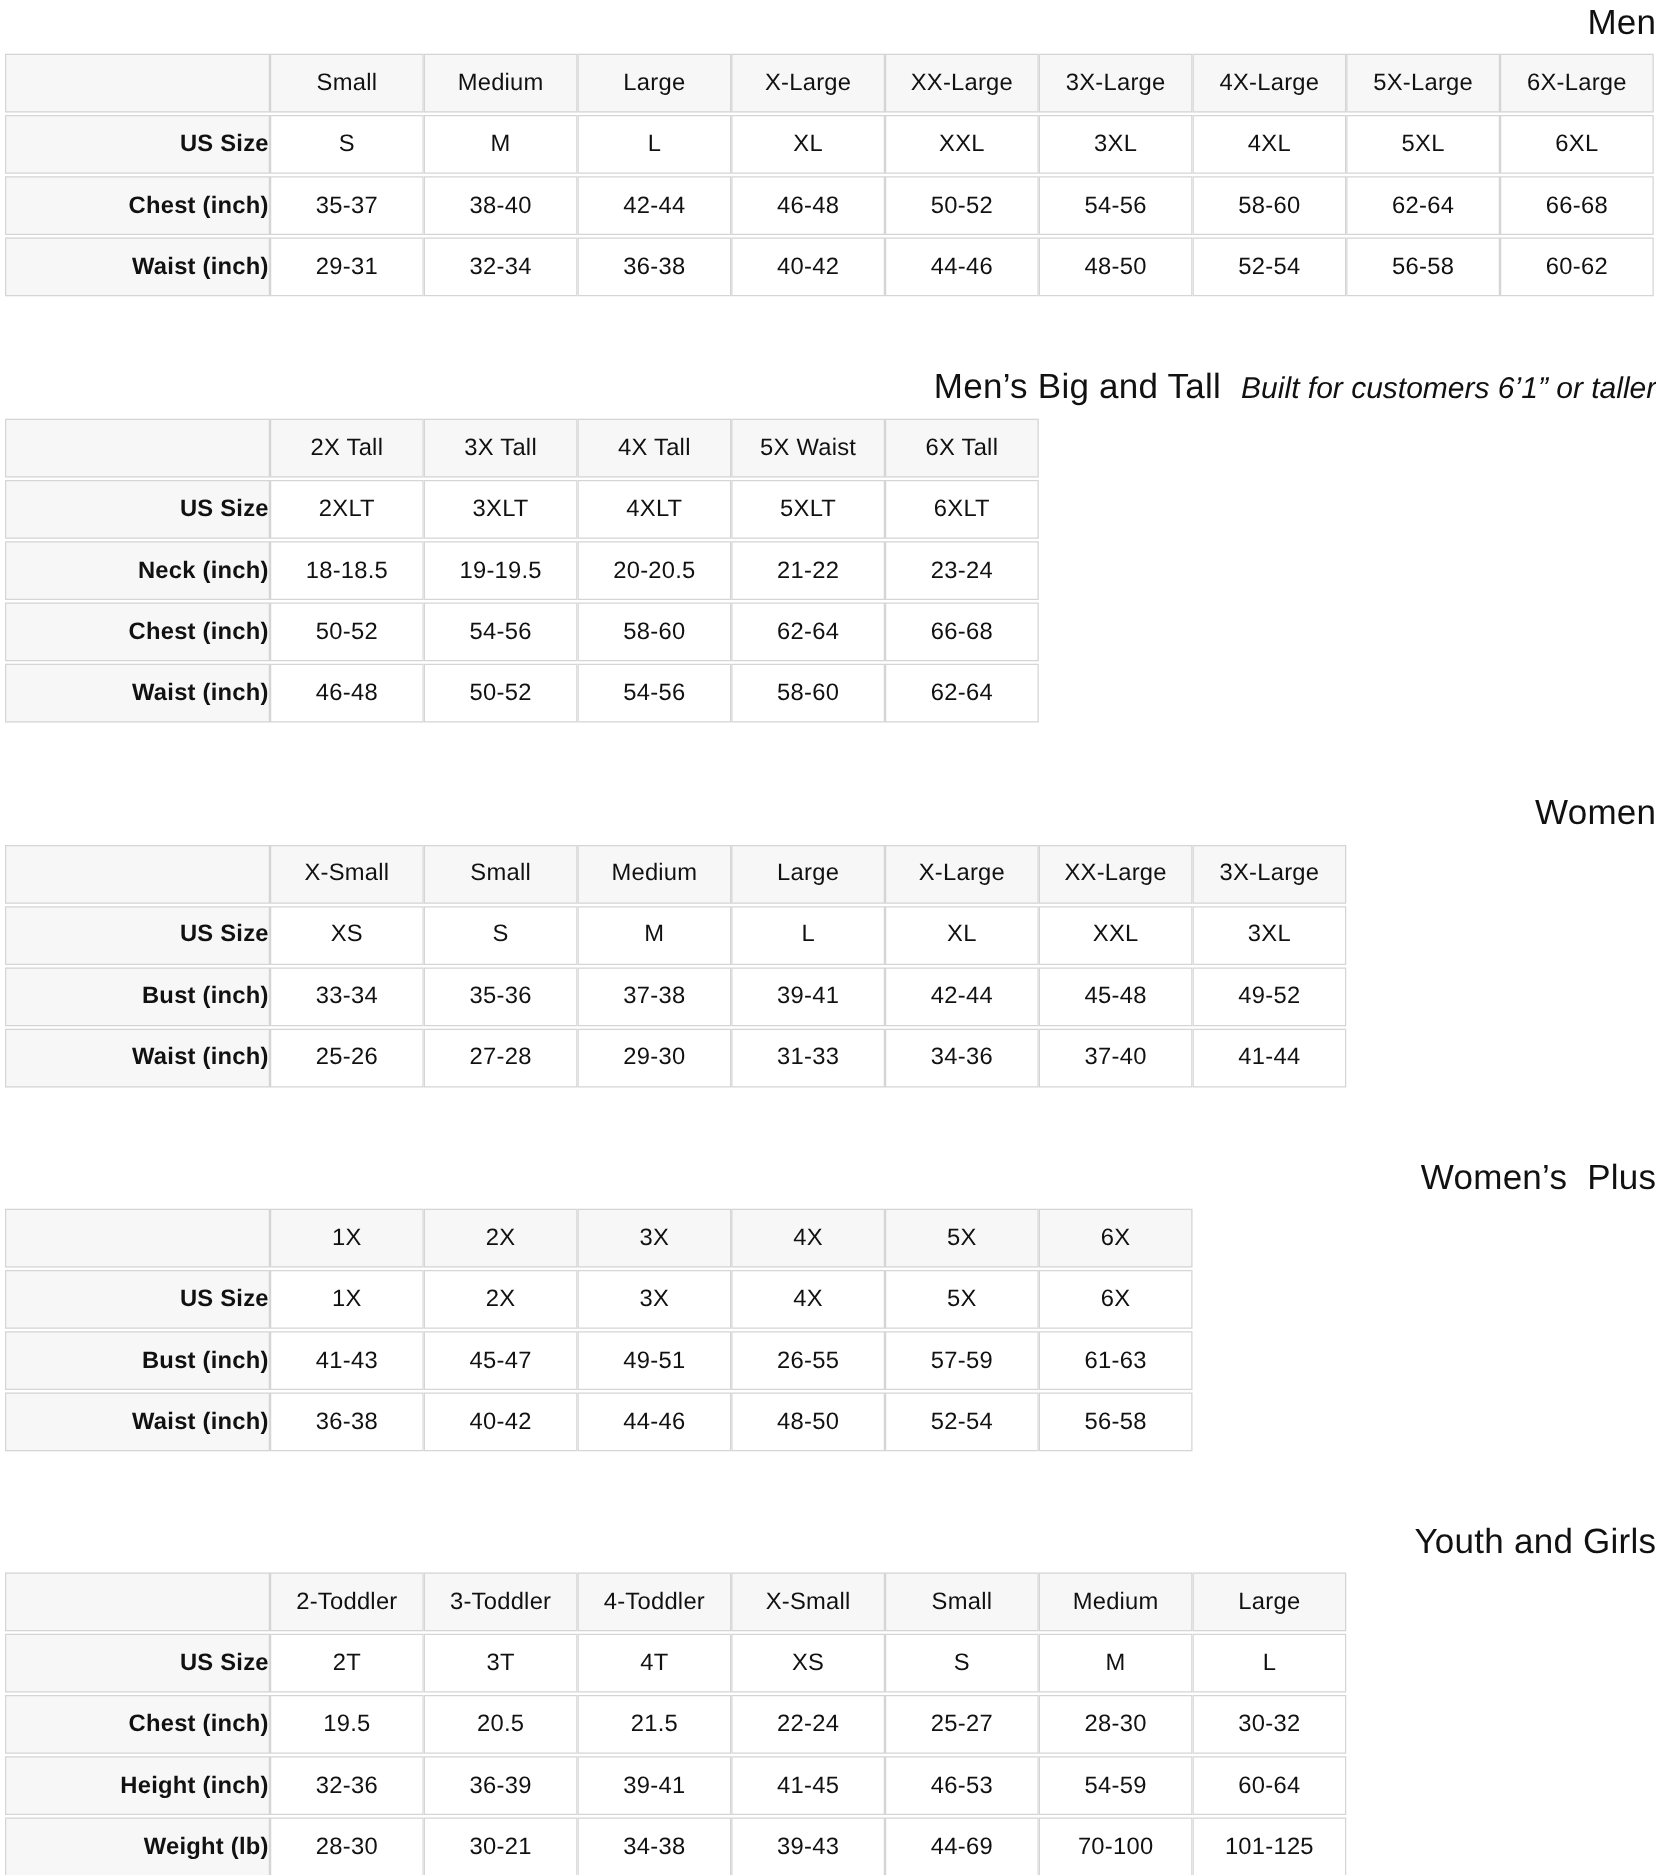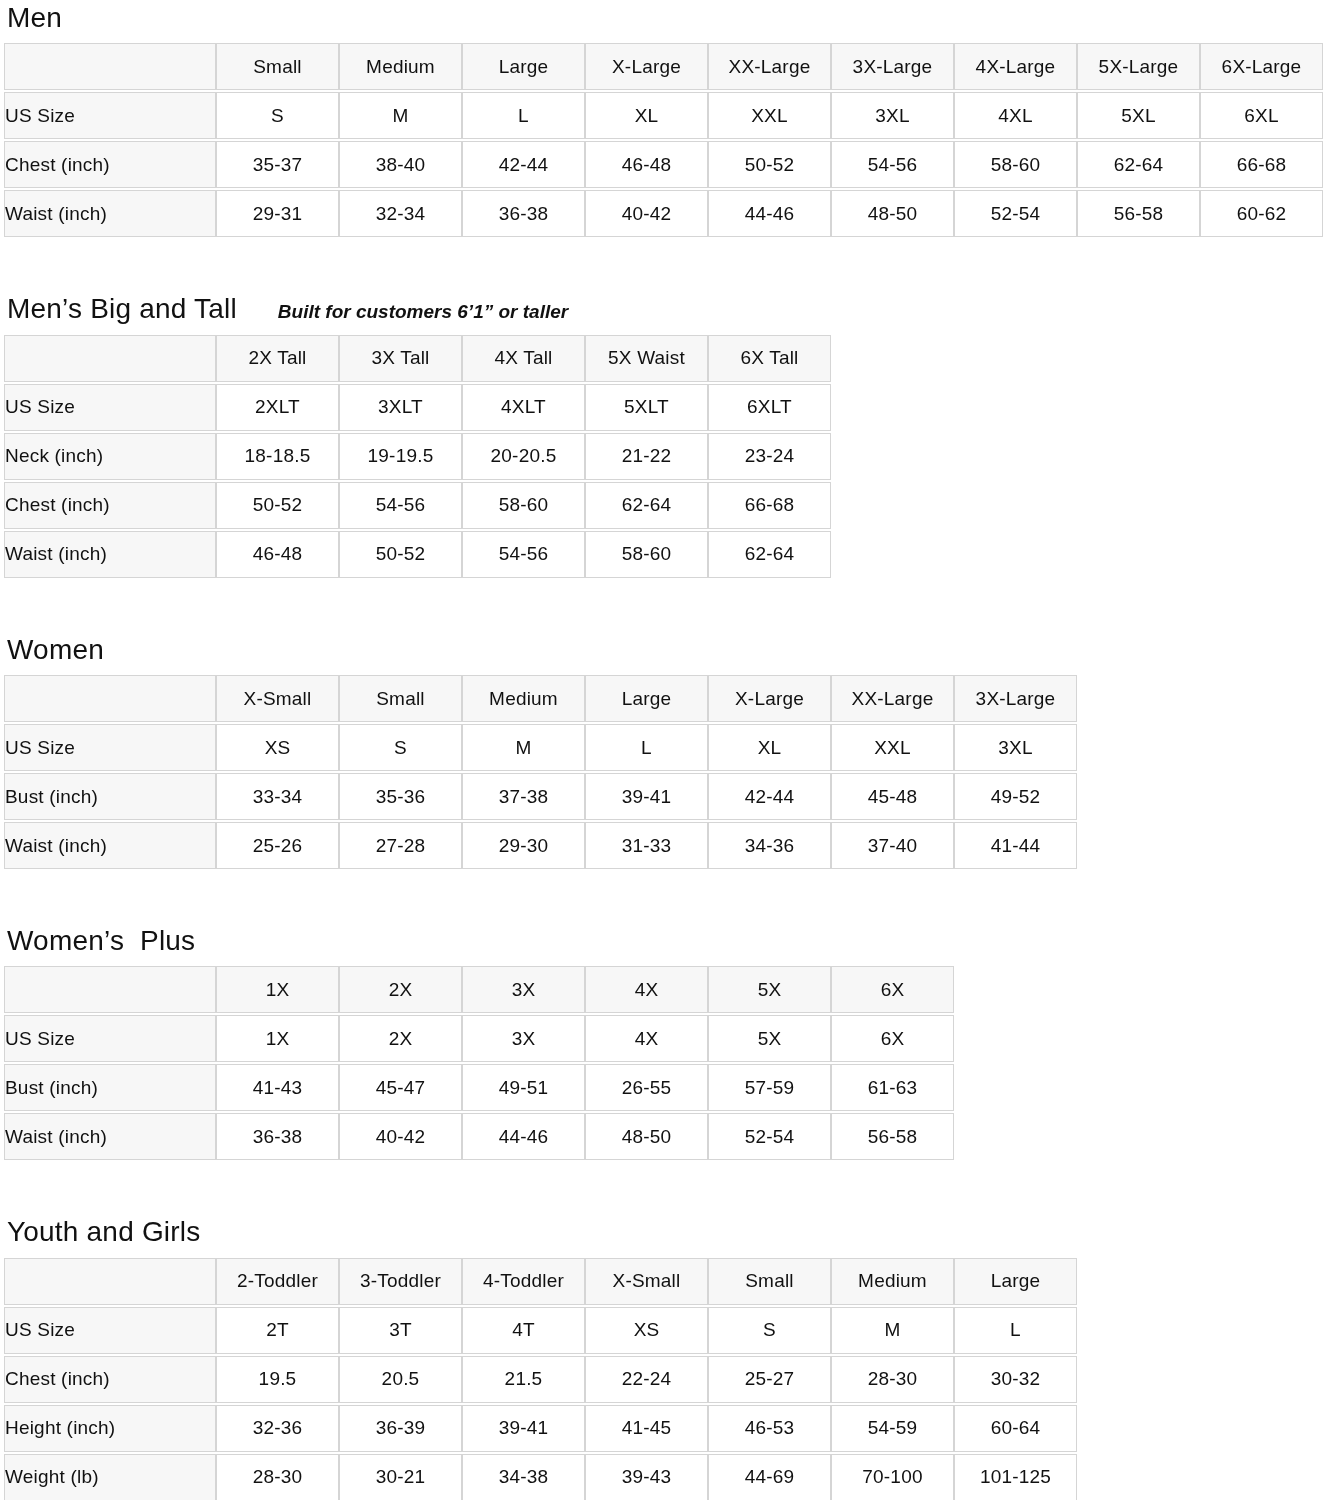--- a/index.html
+++ b/index.html
@@ -9,34 +9,35 @@
     color: var(--text, #111111);
     -webkit-font-smoothing: antialiased;
   }
   .page { padding: 2px 0 6px 4px; }
 
   .section-head {
     display: flex;
     align-items: baseline;
     margin: 54px 0 8px 3px;
     white-space: pre; 
+    justify-content: flex-end;
   }
   .size-section:first-child .section-head { margin-top: 0; }
   .section-title {
     font-size: 28px;
     font-weight: 400;
     margin: 0;
     line-height: 1.12;
     letter-spacing: 0.2px;
   }
   .section-subtitle {
     font-style: italic;
-    font-size: 19px;
-    font-weight: 700;
-    margin-left: 41px;
+    font-size: 24px;
+    font-weight: 400;
+    margin-left: 16px;
   }
 
   table.size-table {
     border-collapse: separate;
     border-spacing: 0 2px; 
   }
   th, td {
     box-sizing: border-box;
     border: 1px solid var(--border, #d5d5d5);
     height: 47px;
@@ -44,22 +45,22 @@
     font-weight: 400;
     text-align: center;
     vertical-align: middle;
     padding: 0;
     letter-spacing: 0.2px;
   }
   th.corner, th.row-label { width: 212px; background: var(--shade, #f7f7f7); }
   th.col-header { width: 123px; background: var(--shade, #f7f7f7); }
   td.value-cell { width: 123px; background: var(--cell, #ffffff); }
   th.row-label {
-    text-align: left;
-    font-weight: 400;
+    text-align: right;
+    font-weight: 700;
   }
 </style>
 </head>
 <body>
 
 <main class="page">
     <section class="size-section">
       <div class="section-head"><h2 class="section-title">Men</h2></div>
       <table class="size-table">
         <thead>

